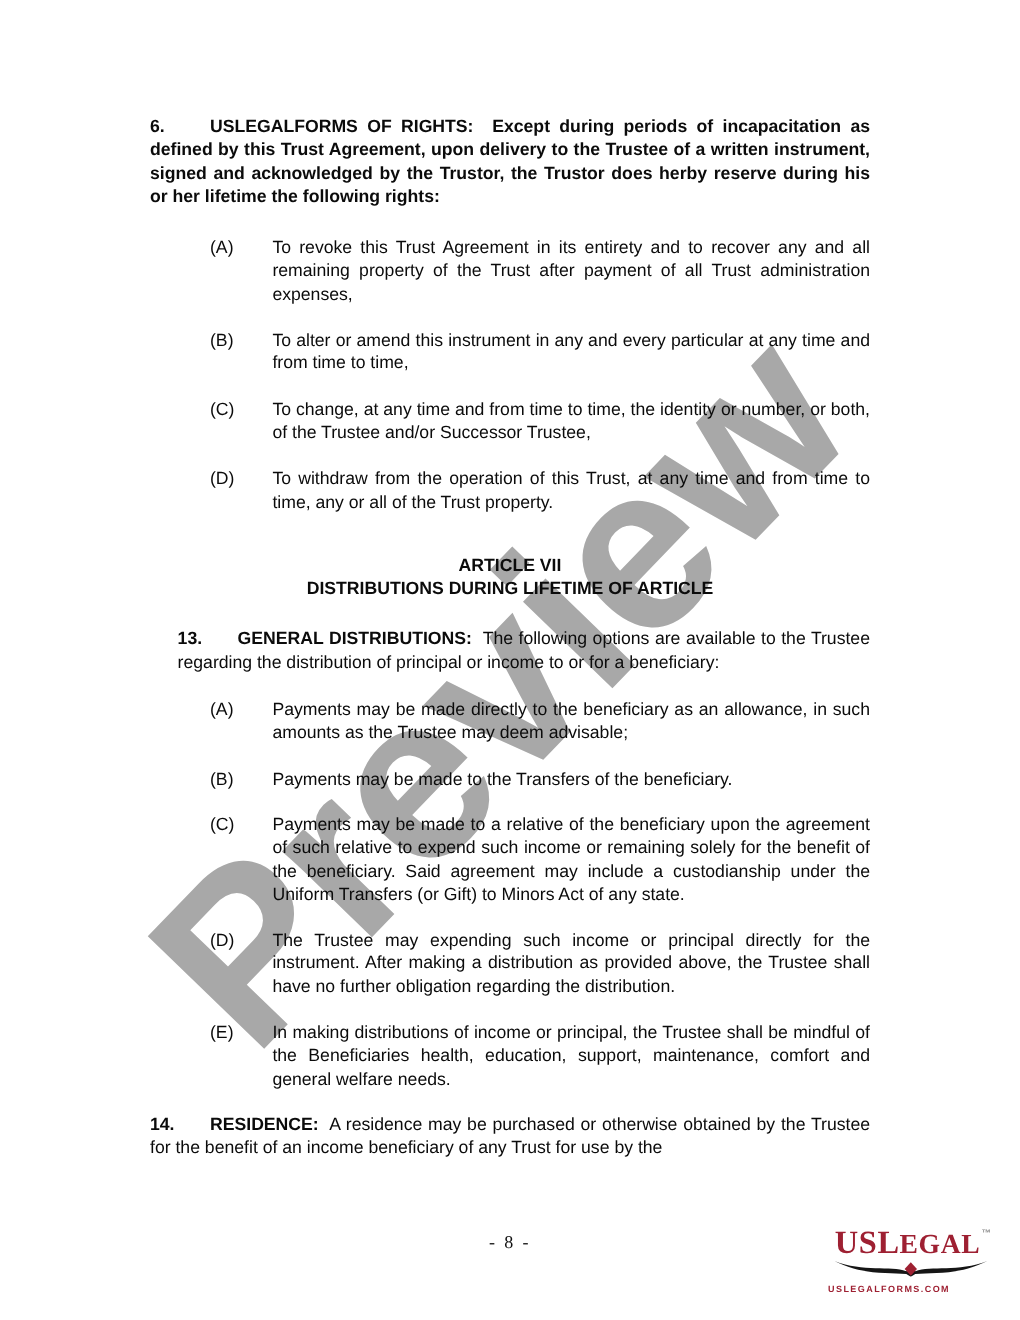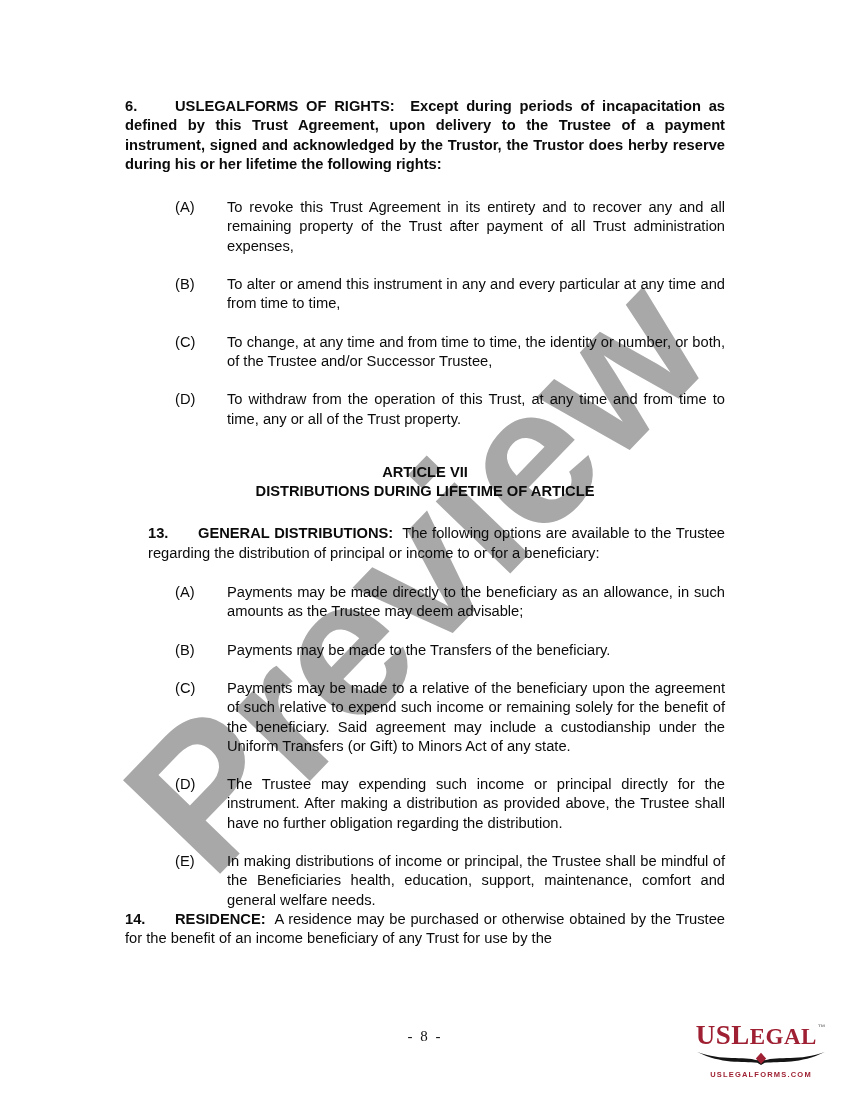--- a/index.html
+++ b/index.html
@@ -24,50 +24,50 @@
 
   .list .li { display:flex; margin-left:50px; }
   .list .li + .li { margin-top:19px; }
   .li-label { width:52px; flex:none; }
   .li-text  { flex:1; text-align:justify; }
 
   .list12 { margin-top:24px; }
   .article { margin-top:34px; text-align:center; font-weight:bold; }
   .p13 { margin-top:23px;margin-left:23px; }
   .list13 { margin-top:20px; }
-  .p14 { }
+  .p14 { margin-top:19px; }
 
   
   .page-number { position:absolute; top:1028px; left:0; width:100%;
                  text-align:center; z-index:1;
                  font-family:"Liberation Serif", serif; font-size:15px;
                  letter-spacing:2px; color:#111; }
 
   .logo { position:absolute; top:1020px; right:18px; width:142px;
-          text-align:center; z-index:1; }
+          z-index:1; }
   .logo-brand { display:flex; align-items:baseline; justify-content:center;
                 font-family:"Liberation Serif", serif; font-weight:bold;
                 color:#9e2032; letter-spacing:0.5px; }
   .logo-big   { font-size:27px; }
   .logo-small { font-size:23px; }
   .logo-tm    { font-size:8px; color:#8c8c8c; align-self:flex-start;
                 margin-top:3px; margin-left:1px; font-family:"Liberation Sans",sans-serif; }
   .logo-wings { width:138px; height:15px; margin-top:-3px; }
   .logo-site  { font-family:Liberation Sans, sans-serif; font-size:7.5px;
                 font-weight:bold; letter-spacing:1.2px; color:#9e2032;
                 margin-top:1px; }
 </style>
 </head>
 <body>
 
 <div class="watermark">Preview</div>
 
 <div class="content">
 
-  <p class="para bold"><span class="num">6.</span><span>USLEGALFORMS OF RIGHTS:</span>&nbsp; <span>Except during periods of incapacitation as defined by this Trust Agreement, upon delivery to the Trustee of a payment instrument, signed and acknowledged by the Trustor, the Trustor does herby reserve during his or her lifetime the following rights:</span></p>
+  <p class="para bold"><span class="num">6.</span><span>USLEGALFORMS OF RIGHTS:</span>&nbsp; <span>Except during periods of incapacitation as defined by this Trust Agreement, upon delivery to the Trustee of a written instrument, signed and acknowledged by the Trustor, the Trustor does herby reserve during his or her lifetime the following rights:</span></p>
 
   <div class="list list12">
     <div class="li">
       <span class="li-label">(A)</span>
       <div class="li-text">To revoke this Trust Agreement in its entirety and to recover any and all remaining property of the Trust after payment of all Trust administration expenses,</div>
     </div>
     <div class="li">
       <span class="li-label">(B)</span>
       <div class="li-text">To alter or amend this instrument in any and every particular at any time and from time to time,</div>
     </div>

